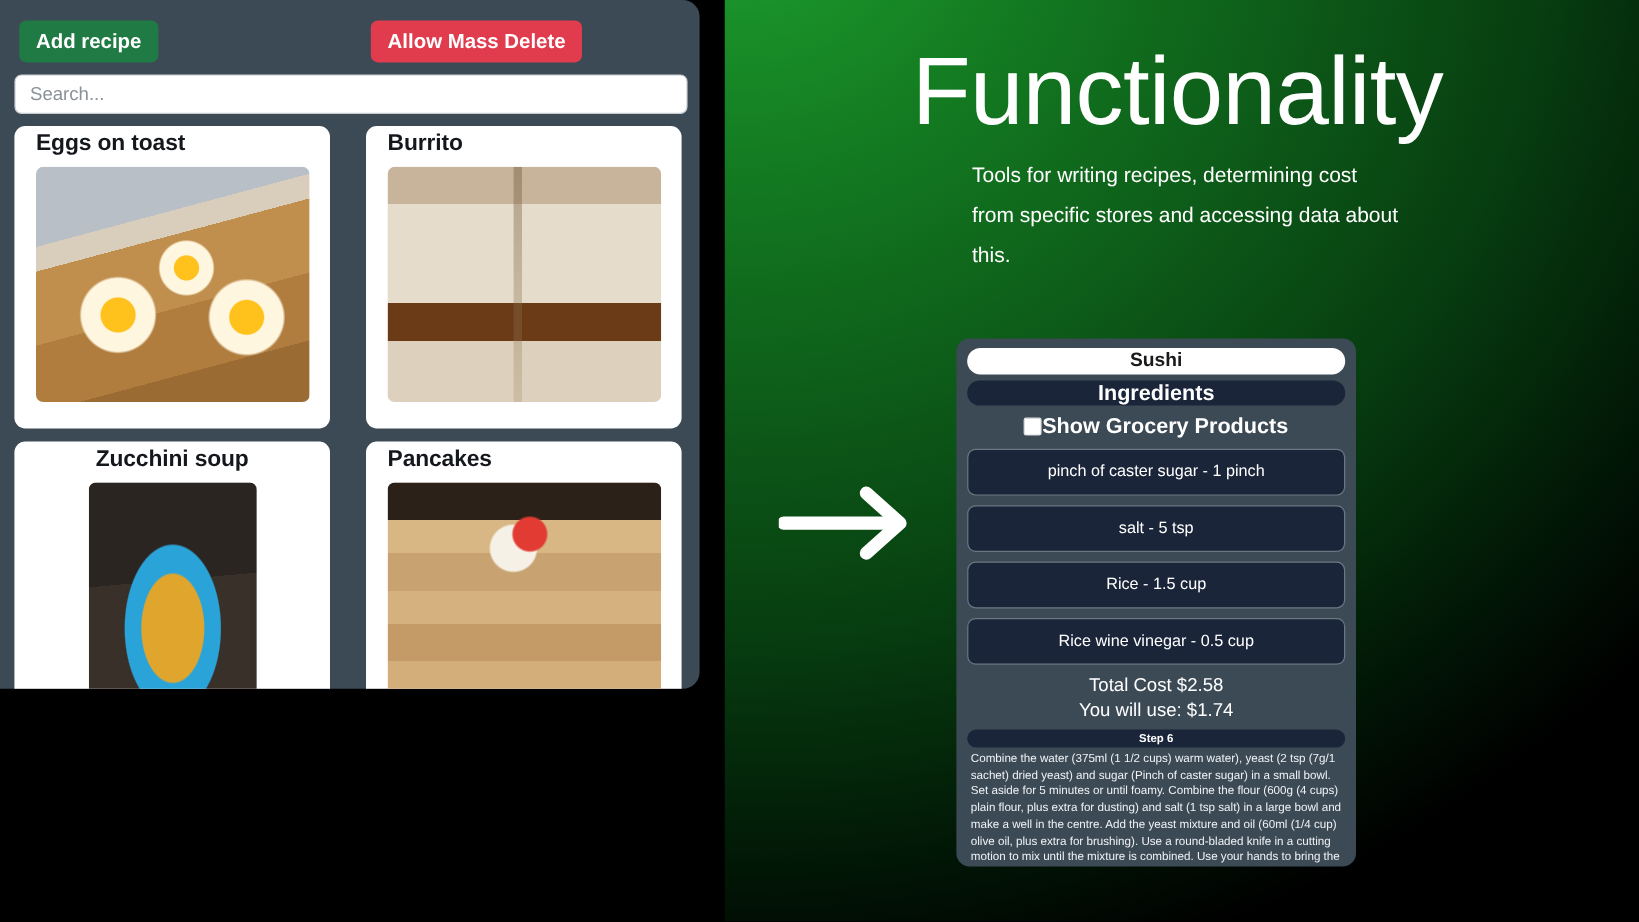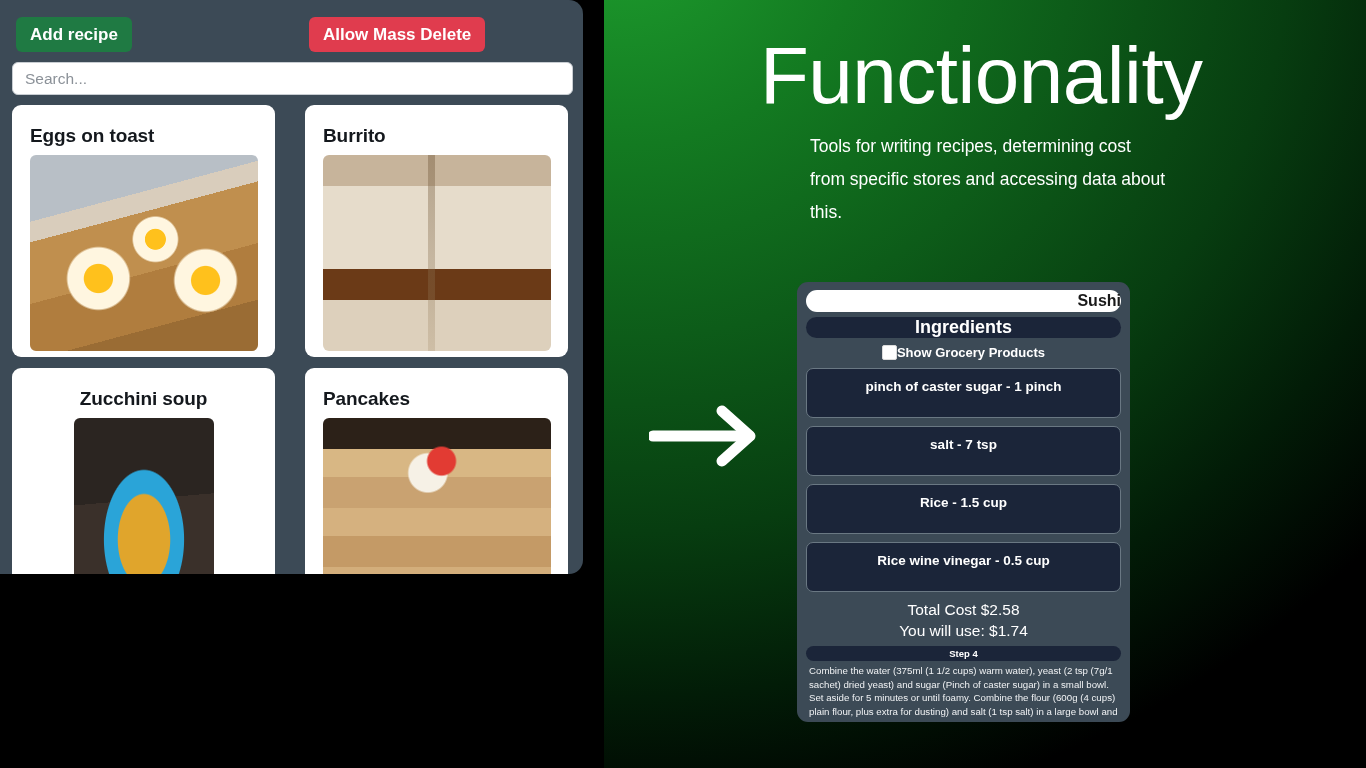--- a/index.html
+++ b/index.html
@@ -53,21 +53,21 @@
     column-gap: 30px;
     row-gap: 11px;
     width: 561px;
   }
   .recipe-card {
     background: #fff;
     border-radius: 9px;
     height: 252px;
     overflow: hidden;
     display: flex; flex-direction: column;
-    padding: 20px 0 0 0;
+    padding: 4px 0 0 0;
     cursor: pointer;
   }
   .recipe-title {
     font-size: 19px; font-weight: 700; color: #14181d;
     padding: 0 0 8px 18px;
     letter-spacing: -0.1px;
   }
   .recipe-card.centered .recipe-title { text-align: center; padding-left: 0; }
   .recipe-photo {
     width: 216px; height: 196px;
@@ -145,47 +145,47 @@
   .detail {
     position: absolute; left: 193px; top: 282px;
     width: 333px; height: 440px;
     background: #3c4a56;
     border-radius: 11px;
     padding: 8px 9px 0 9px;
     overflow: hidden;
   }
   .d-title {
     background: #fff; border-radius: 20px;
-    height: 22px; line-height: 22px; text-align: right;
+    height: 22px; line-height: 22px; text-align: center;
     color: #1a1a1a; font-size: 16px; font-weight: 700;
     cursor: pointer;
   }
   .d-bar {
     background: #1b2539; border-radius: 20px;
     height: 21px; line-height: 21px; text-align: center;
     color: #fff; font-size: 18px; font-weight: 700;
     margin-top: 5px;
   }
   .d-check-row {
     display: flex; align-items: center; justify-content: center;
     margin-top: 7px; gap: 0;
   }
   .d-check {
     width: 15px; height: 15px; background: #fff;
     border: 1px solid #dcdcdc; border-radius: 2px;
     cursor: pointer; flex: none;
   }
-  .d-check-label { color: #fff; font-size: 13px; font-weight: 600; }
+  .d-check-label { color: #fff; font-size: 18px; font-weight: 600; }
   .ing {
     margin-top: 8px;
     background: #1b2539;
     border: 1px solid #6a7883;
     border-radius: 7px;
-    height: 50px; line-height: 36px; text-align: center;
-    color: #fff; font-size: 13.5px; font-weight: 700;
+    height: 39px; line-height: 36px; text-align: center;
+    color: #fff; font-size: 13.5px; font-weight: 400;
     cursor: pointer;
   }
   .cost {
     text-align: center; color: #fff;
     font-size: 15.5px; font-weight: 400;
     margin-top: 9px;
   }
   .cost.second { margin-top: 3px; }
   .d-step {
     background: #1b2539; border-radius: 20px;
@@ -264,28 +264,28 @@
       <div class="d-title">Sushi</div>
 
       <div class="d-bar">Ingredients</div>
 
       <div class="d-check-row">
         <span class="d-check"></span>
         <span class="d-check-label">Show Grocery Products</span>
       </div>
 
       <div class="ing">pinch of caster sugar - 1 pinch</div>
-      <div class="ing">salt - 7 tsp</div>
+      <div class="ing">salt - 5 tsp</div>
       <div class="ing">Rice - 1.5 cup</div>
       <div class="ing">Rice wine vinegar - 0.5 cup</div>
 
       <div class="cost">Total Cost $2.58</div>
       <div class="cost second">You will use: $1.74</div>
 
 
-      <div class="d-step">Step 4</div>
+      <div class="d-step">Step 6</div>
 
       <div class="d-instr">Combine the water (375ml (1 1/2 cups) warm water), yeast (2 tsp (7g/1 sachet) dried yeast) and sugar (Pinch of caster sugar) in a small bowl. Set aside for 5 minutes or until foamy. Combine the flour (600g (4 cups) plain flour, plus extra for dusting) and salt (1 tsp salt) in a large bowl and make a well in the centre. Add the yeast mixture and oil (60ml (1/4 cup) olive oil, plus extra for brushing). Use a round-bladed knife in a cutting motion to mix until the mixture is combined. Use your hands to bring the</div>
 
     </div>
   </div>
 
 </div>
 
 </body></html>

